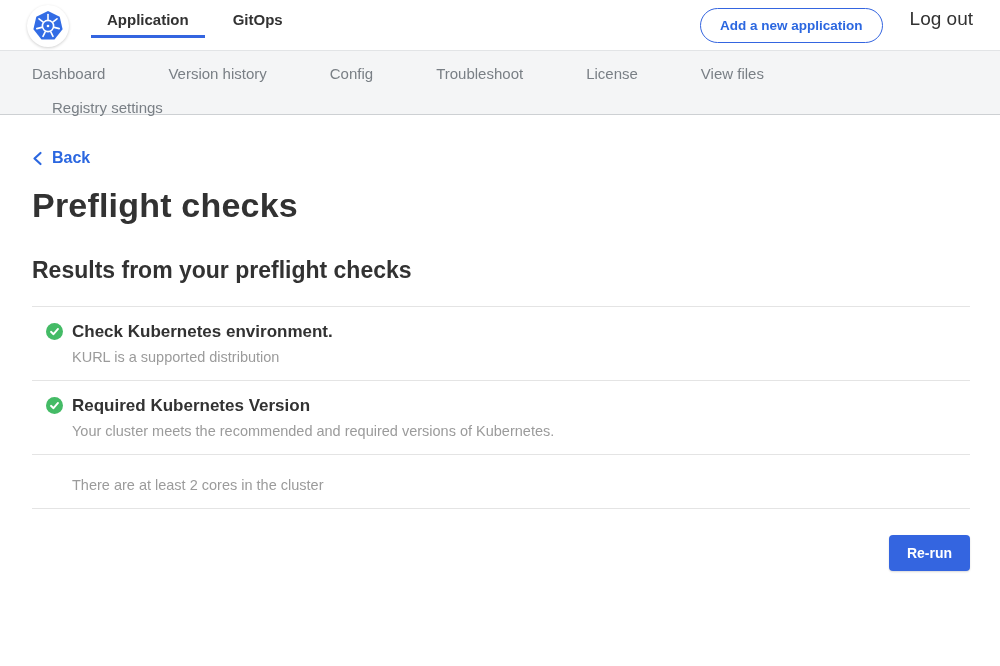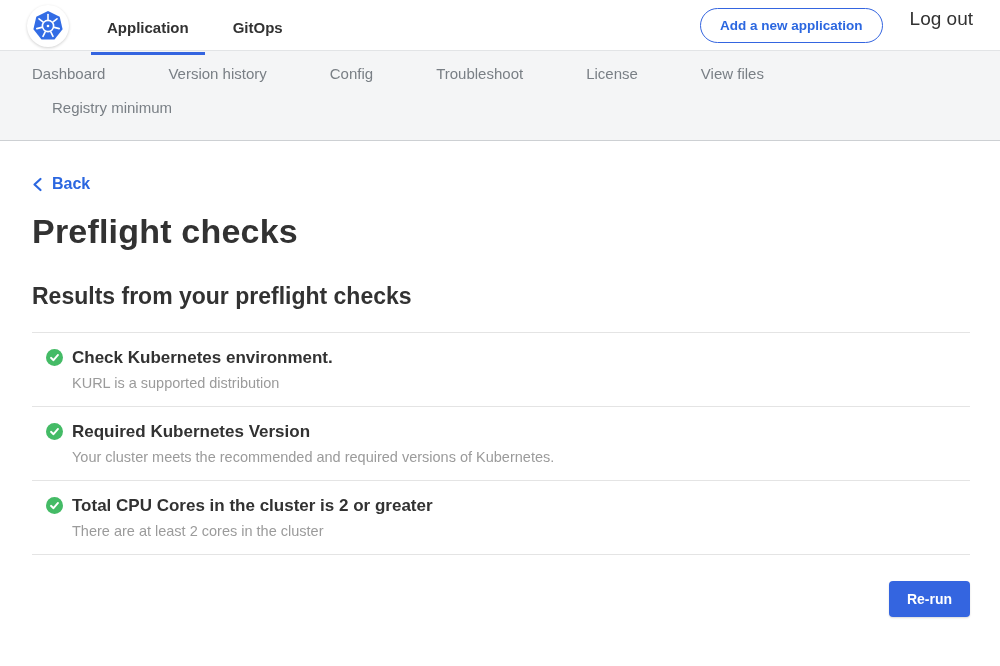--- a/index.html
+++ b/index.html
@@ -5,33 +5,33 @@
   * { margin: 0; padding: 0; box-sizing: border-box; }
   html, body { width: 1000px; height: 666px; background: #ffffff;
     font-family: "Liberation Sans", sans-serif; color: #323232; overflow: hidden; }
 
   
   .header { height: 50px; display: flex; align-items: center; padding: 0 27px; background: #fff; }
   .logo-wrap { width: 42px; height: 42px; border-radius: 50%; background: #fff;
     box-shadow: 0 1px 3px rgba(0,0,0,0.18); display: flex; align-items: center; justify-content: center;
     margin-right: 36px; margin-top: 2px; }
   .tabs { display: flex; height: 50px; }
-  .tab { position: relative; display: flex; align-items: center; height: 55px;
+  .tab { position: relative; display: flex; align-items: center; height: 38px;
     font-size: 15px; font-weight: 700; color: #323232; padding: 0 2px; margin-right: 40px; cursor: pointer; }
   .tab .underline { position: absolute; left: -14px; right: -14px; bottom: 0; height: 3px; background: transparent; }
   .tab.active .underline { background: #3465e0; }
   .header-right { margin-left: auto; display: flex; align-items: flex-start; }
   .add-app-btn { border: 1px solid #3465e0; color: #2b67e0; background: #fff; border-radius: 18px;
     font-family: "Liberation Sans", sans-serif; font-size: 13.5px; font-weight: 700;
     padding: 9px 19px; cursor: pointer; }
   .logout { font-size: 19px; font-weight: 400; color: #323232; margin-left: 27px; cursor: pointer; }
 
   
   .subnav { background: #f4f5f6; border-top: 1px solid #e2e4e6; border-bottom: 1px solid #cdd0d3;
-    height: 91px; padding: 14px 32px 0 32px; }
+    height: 65px; padding: 14px 32px 0 32px; }
   .subnav-row { display: flex; }
   .subnav-row.second { margin-top: 17px; padding-left: 20px; }
   .subnav-item { font-size: 15px; color: #797f85; margin-right: 63px; cursor: pointer; white-space: nowrap; }
 
   
   .content { padding: 34px 30px 0 32px; }
   .back-link { display: inline-flex; align-items: center; color: #2b67e0; font-size: 16px;
     font-weight: 700; cursor: pointer; text-decoration: none; }
   .back-link svg { margin-right: 9px; }
   .page-title { font-size: 34px; font-weight: 700; color: #323232; margin-top: 16px; letter-spacing: 0.2px; }
@@ -89,21 +89,21 @@
 <div class="subnav">
   <div class="subnav-row">
     <span class="subnav-item">Dashboard</span>
     <span class="subnav-item">Version history</span>
     <span class="subnav-item">Config</span>
     <span class="subnav-item">Troubleshoot</span>
     <span class="subnav-item">License</span>
     <span class="subnav-item">View files</span>
   </div>
   <div class="subnav-row second">
-    <span class="subnav-item">Registry minimum</span>
+    <span class="subnav-item">Registry settings</span>
   </div>
 </div>
 
 <div class="content">
 
   <a class="back-link">
     <svg width="11" height="15" viewBox="0 0 11 15">
       <polyline points="8.5,2 2.5,7.5 8.5,13" fill="none" stroke="#2b67e0" stroke-width="2.2" stroke-linecap="round" stroke-linejoin="round"></polyline>
     </svg>
     <span>Back</span>
@@ -132,27 +132,20 @@
         <svg class="check-icon" viewBox="0 0 17 17">
           <circle cx="8.5" cy="8.5" r="8.5" fill="#44bb66"></circle>
           <polyline points="5,8.8 7.5,11.2 12,5.9" fill="none" stroke="#ffffff" stroke-width="1.9" stroke-linecap="round" stroke-linejoin="round"></polyline>
         </svg>
         <span class="check-title">Required Kubernetes Version</span>
       </div>
       <div class="check-detail">Your cluster meets the recommended and required versions of Kubernetes.</div>
     </div>
 
     <div class="check-row">
-      <div class="check-head">
-        <svg class="check-icon" viewBox="0 0 17 17">
-          <circle cx="8.5" cy="8.5" r="8.5" fill="#44bb66"></circle>
-          <polyline points="5,8.8 7.5,11.2 12,5.9" fill="none" stroke="#ffffff" stroke-width="1.9" stroke-linecap="round" stroke-linejoin="round"></polyline>
-        </svg>
-        <span class="check-title">Total CPU Cores in the cluster is 2 or greater</span>
-      </div>
       <div class="check-detail">There are at least 2 cores in the cluster</div>
     </div>
 
   </div>
 
   <div class="footer-actions">
     <button class="rerun-btn">Re-run</button>
   </div>
 
 </div>

